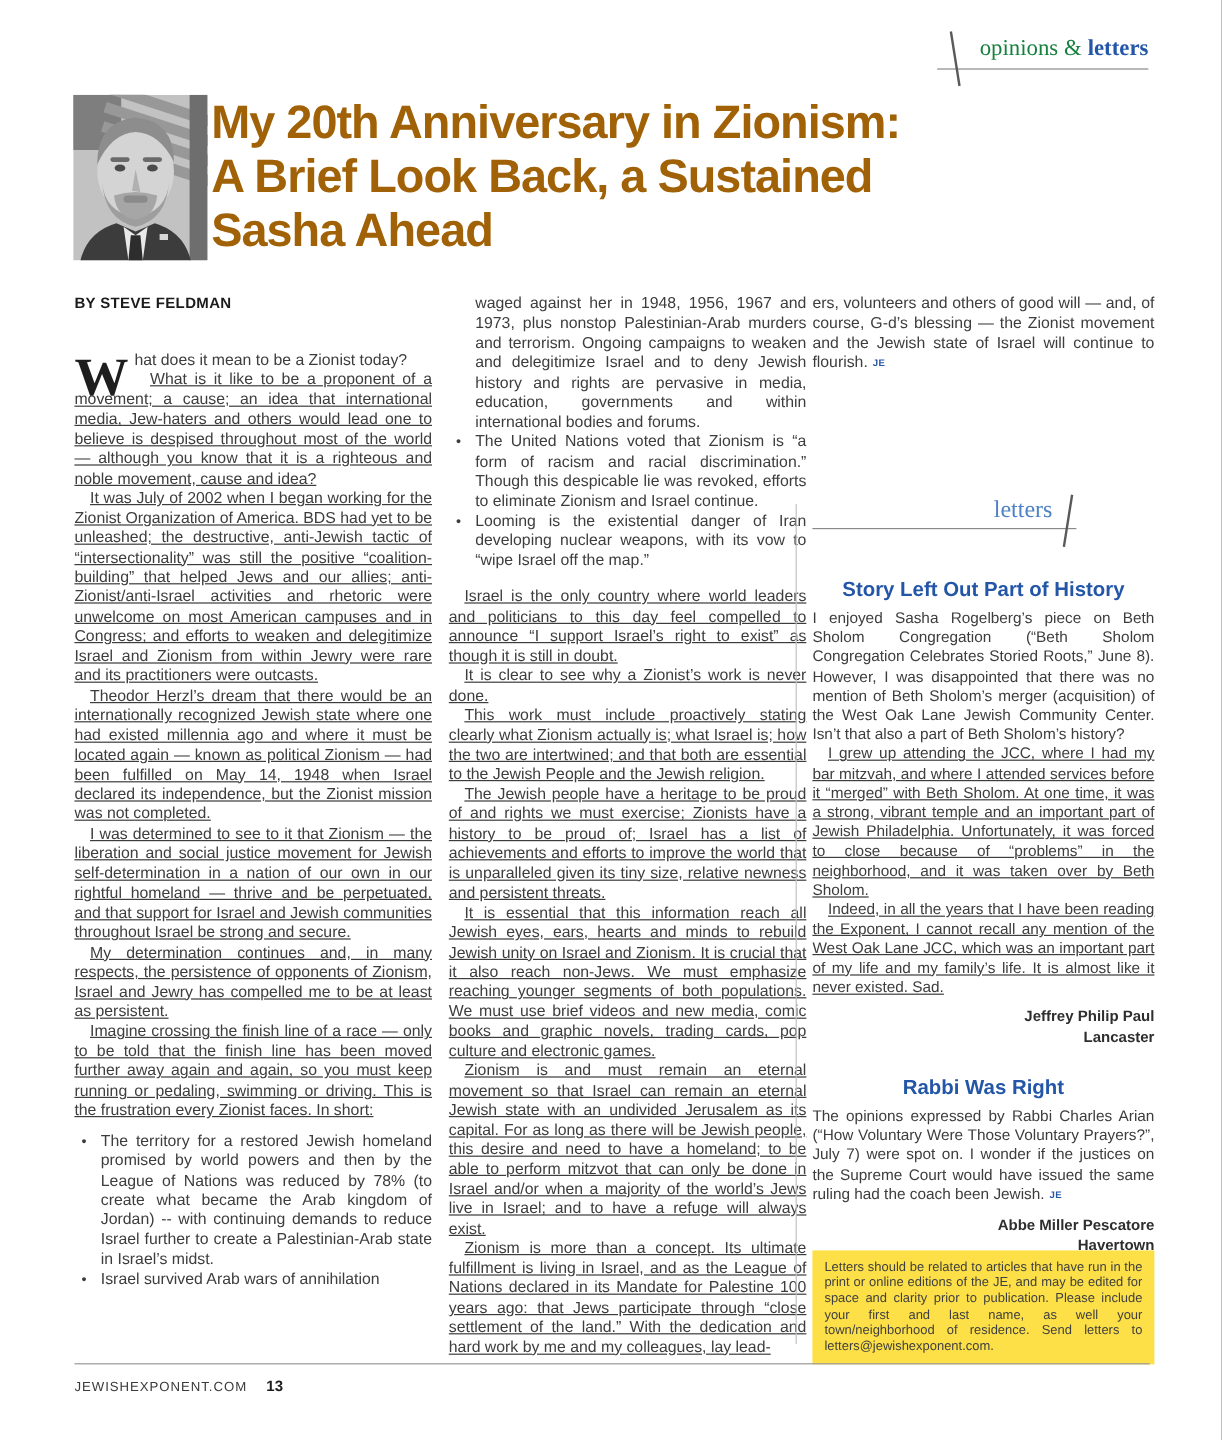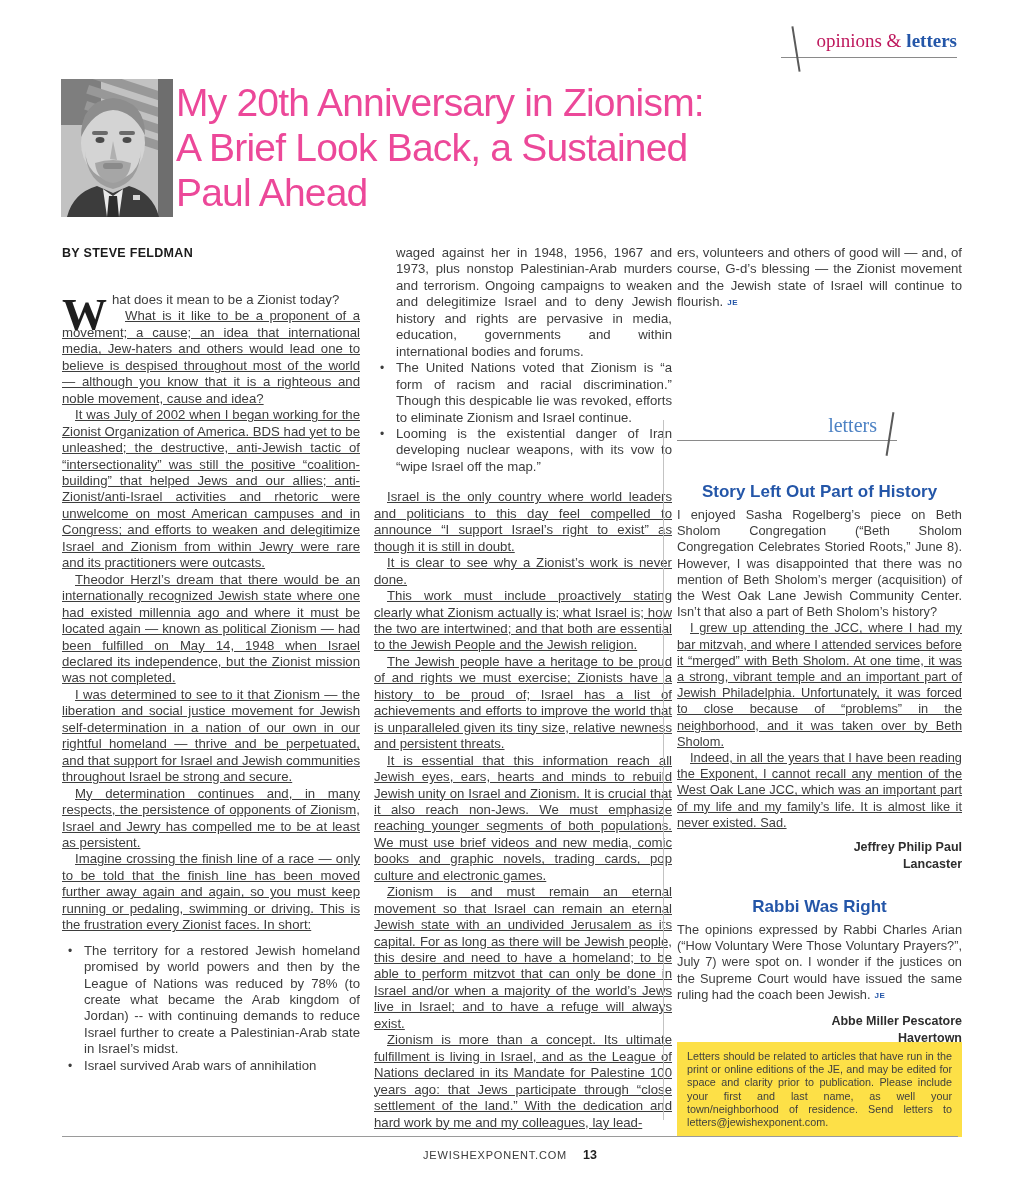--- a/index.html
+++ b/index.html
@@ -3,28 +3,28 @@
 <meta charset="utf-8">
 <style>
   html,body{margin:0;padding:0;background:#888;}
   .page{position:relative;width:1018px;height:1200px;background:#ffffff;margin:0 auto;
         font-family:"Liberation Sans",sans-serif;overflow:hidden;color:#3d3d3d;}
 
   
   .masthead{position:absolute;top:30px;left:781px;width:176px;text-align:right;
             padding-bottom:5px;border-bottom:1.5px solid #8a8a8a;
             font-family:"Liberation Serif",serif;font-size:19px;white-space:nowrap;}
-  .mast-prefix{color:#be185d;}
+  .mast-prefix{color:#15803d;}
   .mast-suffix{color:#2456a8;font-weight:bold;margin-left:5px;}
   .mast-slash{position:absolute;left:14px;top:-4px;width:2px;height:46px;background:#5a5a5a;
               transform:rotate(-9deg);}
 
   
-  .title{position:absolute;left:176px;top:80px;font-weight:normal;font-size:39px;line-height:45px;
-         color:#ec4899;letter-spacing:-0.8px;}
+  .title{position:absolute;left:176px;top:80px;font-weight:bold;font-size:39px;line-height:45px;
+         color:#a16207;letter-spacing:-0.8px;}
   .photo{position:absolute;left:61px;top:79px;width:112px;height:138px;}
 
   .byline{position:absolute;left:62px;top:246px;font-size:12.5px;font-weight:bold;color:#1b1b1b;
           letter-spacing:0.3px;}
 
   
   .col{position:absolute;font-size:13.2px;line-height:16.45px;text-align:justify;color:#3d3d3d;}
   .col1{left:62px;top:292px;width:298px;}
   .col2{left:374px;top:245px;width:298px;}
   .col3{left:677px;top:245px;width:285px;}
@@ -62,21 +62,21 @@
   .sig{margin:8px 0 2px 0;text-align:right;font-weight:bold;font-size:12.5px;line-height:17px;
        color:#2e2e2e;}
 
   
   .infobox{position:absolute;left:677px;top:1042px;width:285px;box-sizing:border-box;
            background:#fde047;padding:8px 10px;font-size:10.8px;line-height:13.2px;
            text-align:justify;color:#3f3f3f;}
 
   
   .footer-rule{position:absolute;left:62px;top:1136px;width:896px;height:1px;background:#9a9a9a;}
-  .footer{position:absolute;left:62px;top:1148px;width:896px;text-align:center;font-size:11px;
+  .footer{position:absolute;left:62px;top:1148px;width:896px;text-align:left;font-size:11px;
           letter-spacing:0.8px;color:#3a3a3a;}
   .pageno{font-weight:bold;font-size:12.5px;color:#1e1e1e;margin-left:16px;letter-spacing:0;}
 </style>
 </head>
 <body>
 
 <div class="page">
 
   <div class="masthead">
     <div class="mast-slash"></div>
@@ -105,21 +105,21 @@
     <rect x="42" y="84" width="20" height="6" rx="3" fill="#8a8a8a"></rect>
     <path d="M6,138 Q12,114 36,107 L52,114 L68,107 Q92,114 98,138 Z" fill="#3c3c3c"></path>
     <polygon points="42,110 52,117 62,110 58,138 46,138" fill="#e9e9e9"></polygon>
     <polygon points="48,117 56,117 58,138 46,138" fill="#2d2d2d"></polygon>
     <rect x="72" y="116" width="7" height="5" fill="#d6d6d6"></rect>
   </svg>
 
   <div class="title">
     <div>My 20th Anniversary in Zionism:</div>
     <div>A Brief Look Back, a Sustained</div>
-    <div>Paul Ahead</div>
+    <div>Sasha Ahead</div>
   </div>
 
   <div class="byline">BY STEVE FELDMAN</div>
 
   <div class="col col1">
     <p class="noind"><span class="dropcap">W</span><span>hat does it mean to be a Zionist today?</span></p>
     <p class="ind">What is it like to be a proponent of a movement; a cause; an idea that international media, Jew-haters and others would lead one to believe is despised throughout most of the world — although you know that it is a righteous and noble movement, cause and idea?</p>
     <p class="ind">It was July of 2002 when I began working for the Zionist Organization of America. BDS had yet to be unleashed; the destructive, anti-Jewish tactic of “intersectionality” was still the positive “coalition-building” that helped Jews and our allies; anti-Zionist/anti-Israel activities and rhetoric were unwelcome on most American campuses and in Congress; and efforts to weaken and delegitimize Israel and Zionism from within Jewry were rare and its practitioners were outcasts.</p>
     <p class="ind">Theodor Herzl’s dream that there would be an internationally recognized Jewish state where one had existed millennia ago and where it must be located again — known as political Zionism — had been fulfilled on May 14, 1948 when Israel declared its independence, but the Zionist mission was not completed.</p>
     <p class="ind">I was determined to see to it that Zionism — the liberation and social justice movement for Jewish self-determination in a nation of our own in our rightful homeland — thrive and be perpetuated, and that support for Israel and Jewish communities throughout Israel be strong and secure.</p>

